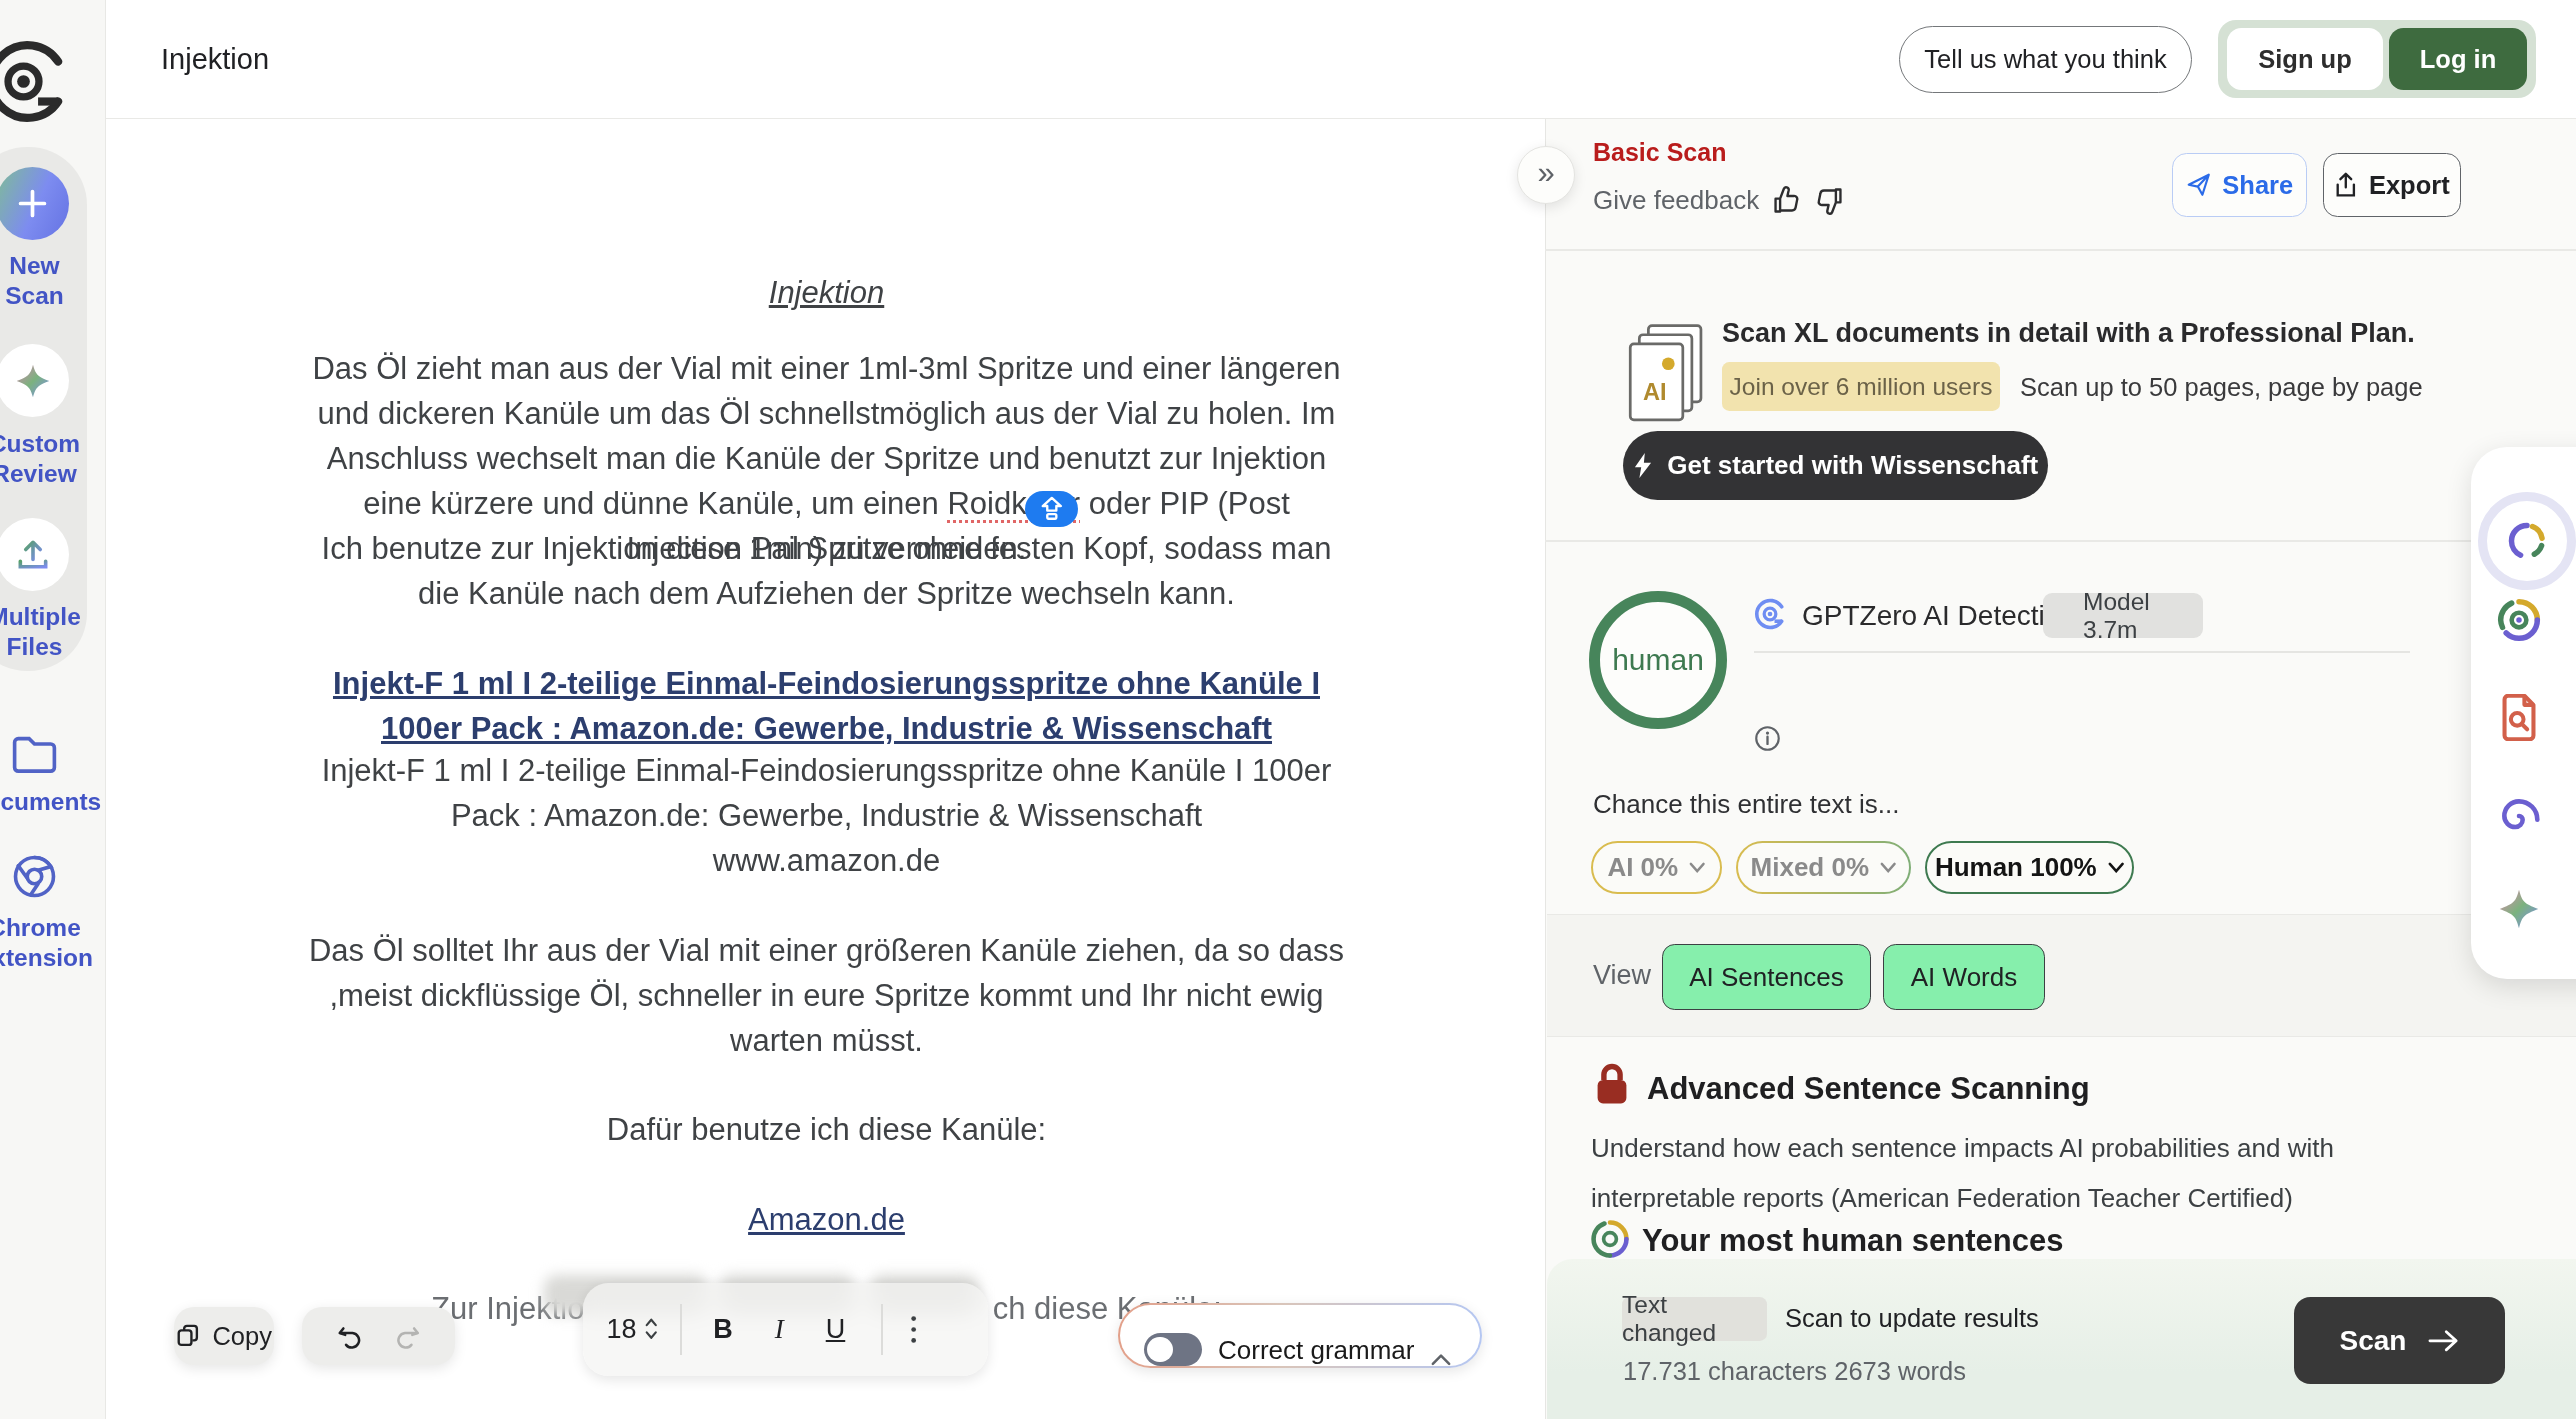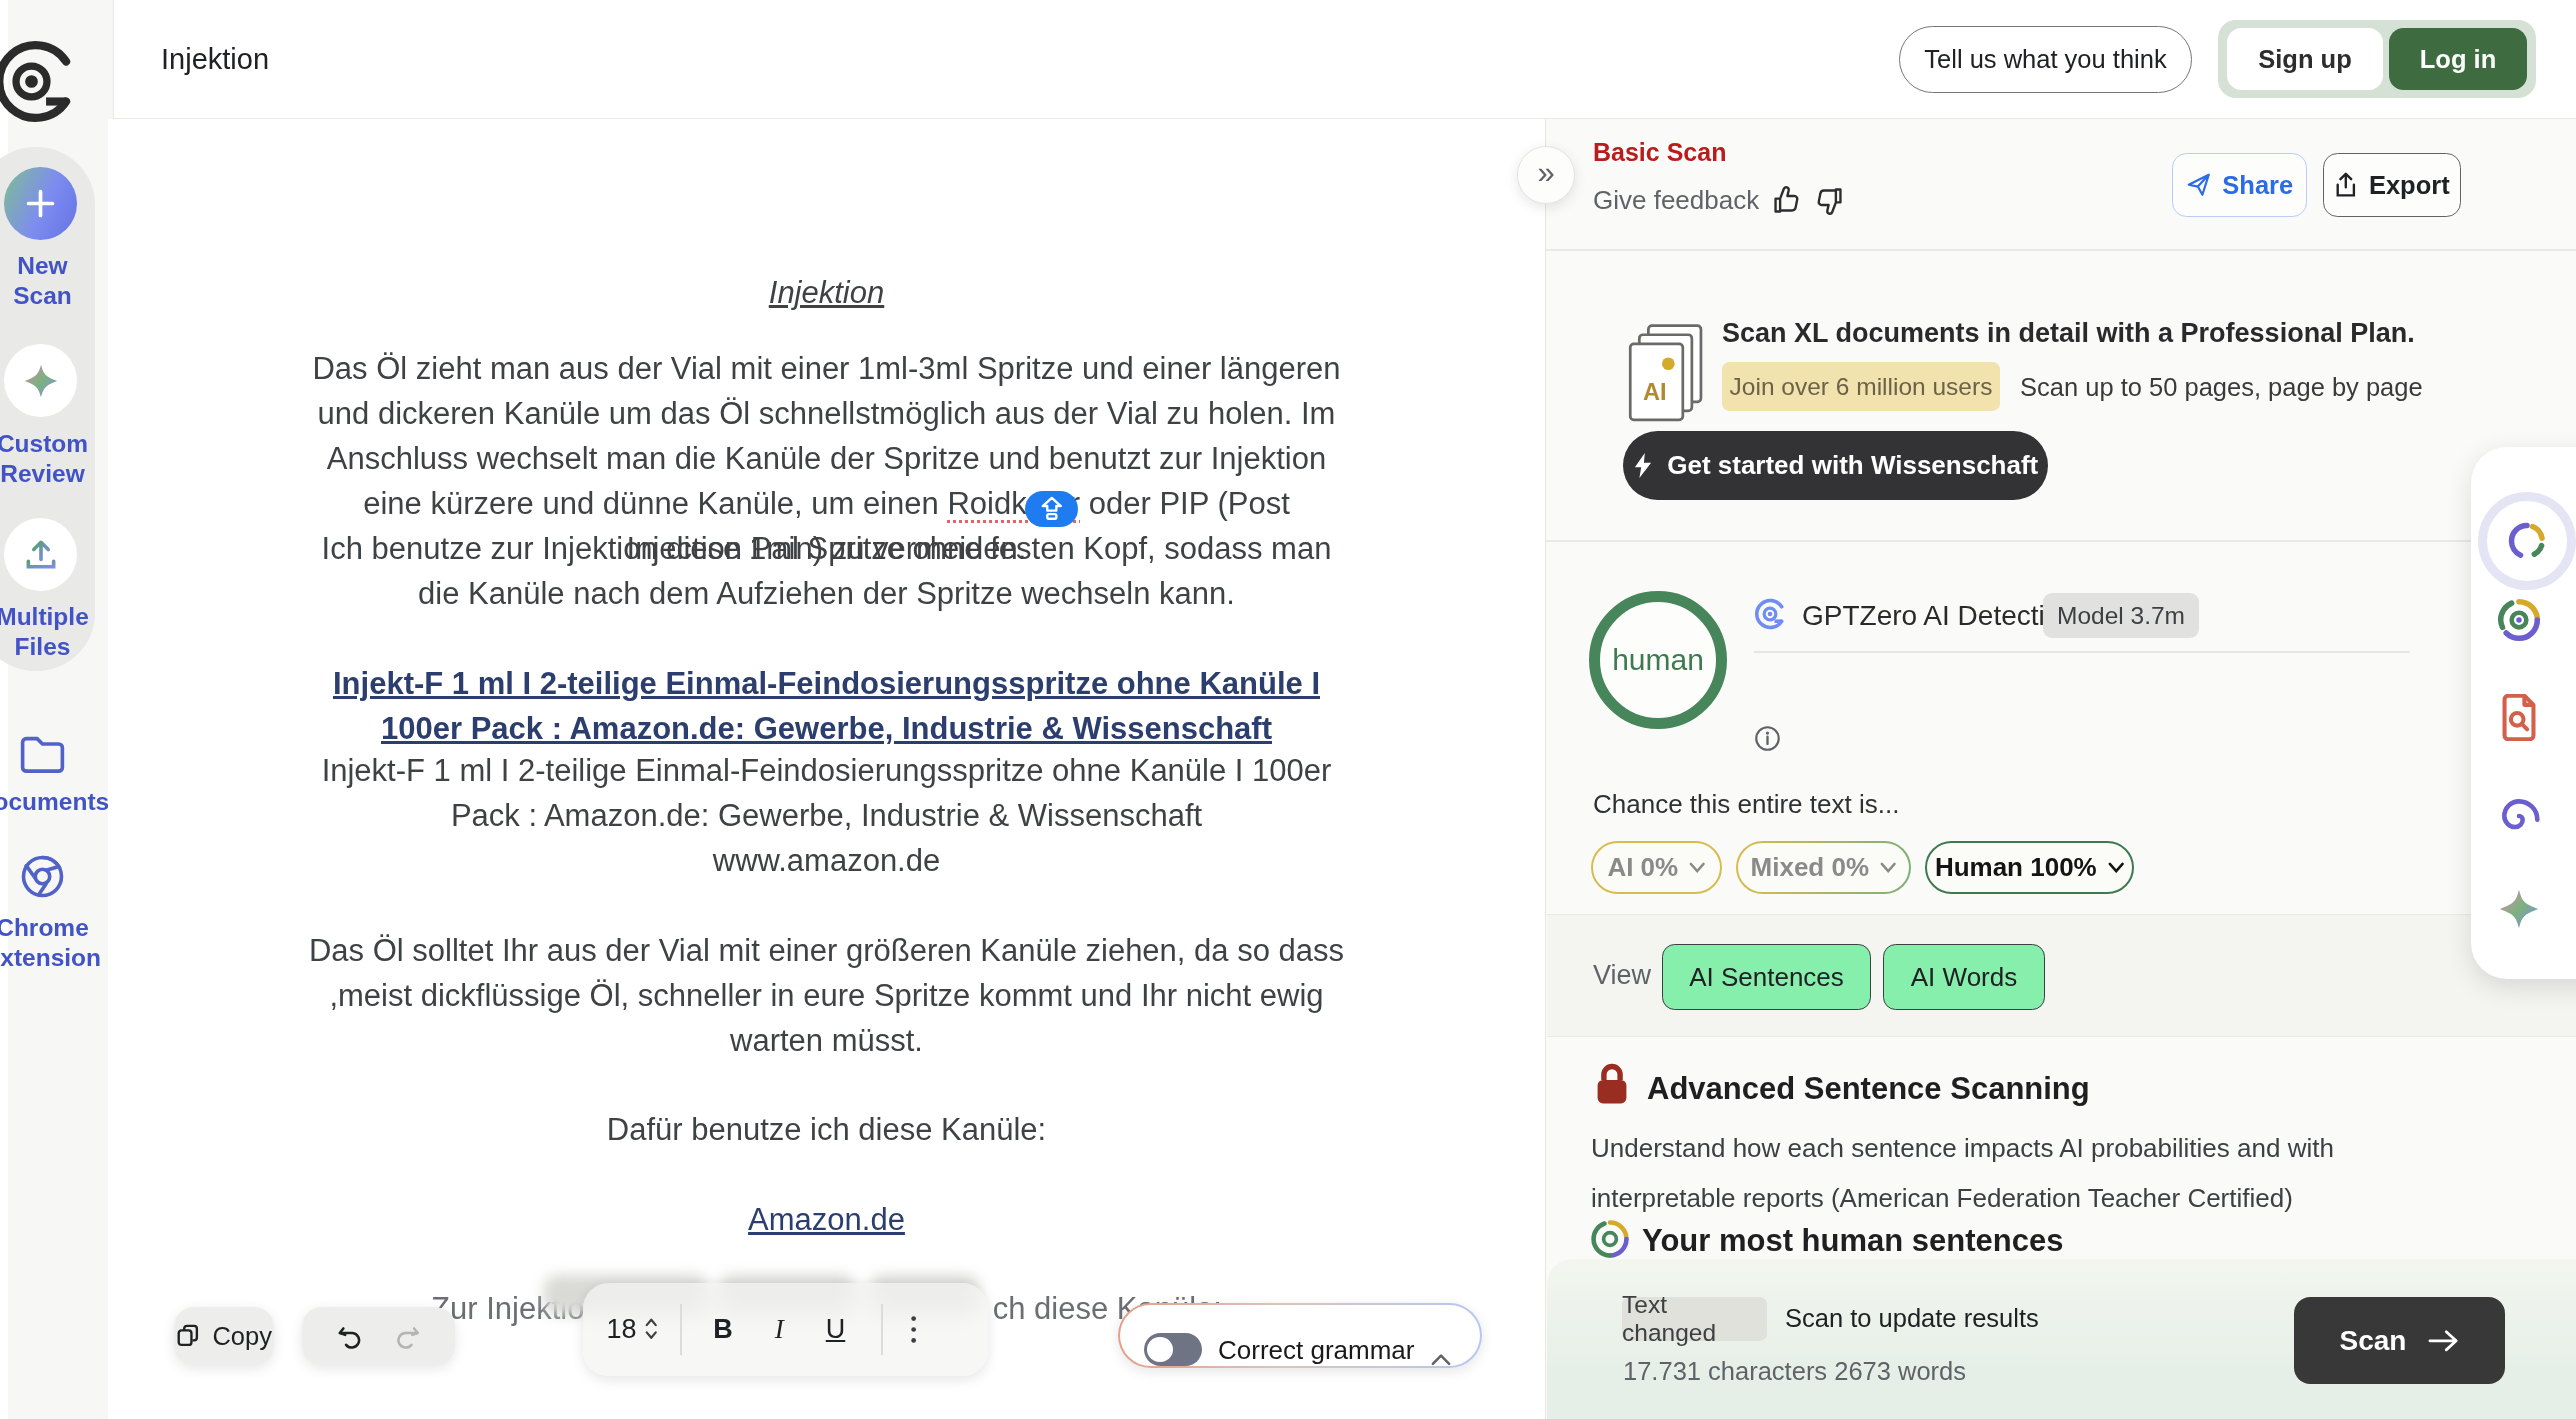--- a/index.html
+++ b/index.html
@@ -1,19 +1,19 @@
 <!DOCTYPE html>
 <html style="font-size:14.5px"><head>
 <meta charset="utf-8">
 <style>
   html,body{margin:0;padding:0;background:#fff;font-family:"Liberation Sans",sans-serif;}
   #page{position:relative;width:2576px;height:1420px;overflow:hidden;background:#fff;}
   .abs{position:absolute;}
   
-  #sidebar{left:8px;top:0;width:106px;height:1420px;background:#f7f7f5;border-right:1.8px solid #e8e8e5;box-sizing:border-box;}
+  #sidebar{left:0;top:0;width:106px;height:1420px;background:#f7f7f5;border-right:1.8px solid #e8e8e5;box-sizing:border-box;}
   .side-label{width:145px;left:-38px;text-align:center;color:#4254c5;font-weight:700;font-size:24.5px;line-height:30px;}
   .side-pill{left:-31px;top:147px;width:118px;height:524px;background:#e9e9e7;border-radius:58px;}
   .circle-btn{border-radius:50%;display:flex;align-items:center;justify-content:center;}
   
   #header{left:106px;top:0;width:2470px;height:119px;background:#fff;border-bottom:1.8px solid #e9e9e6;box-sizing:border-box;}
   .hdr-title{font-size:29px;font-weight:500;color:#202124;}
   .pill-btn{display:flex;align-items:center;justify-content:center;border-radius:908px;box-sizing:border-box;font-size:25.5px;}
   
   #doc{left:108px;top:119px;width:1437px;height:1301px;background:#fff;overflow:hidden;}
   .docline{left:0;width:1437px;text-align:center;font-size:31px;line-height:45px;color:#3f4245;}
@@ -284,21 +284,21 @@
   <div class="abs" style="left:1589px;top:591px;width:138px;height:138px;border-radius:50%;border:11.8px solid #47855b;display:flex;align-items:center;justify-content:center;box-sizing:border-box;background:#fdfdfb;">
     <span style="color:#3e7a50;font-size:30px;">human</span>
   </div>
   <svg class="abs" style="left:1752px;top:596px;" width="36" height="36" viewBox="0 0 40 40">
     <path d="M33 12 A15 15 0 1 0 33 28" fill="none" stroke="#6f8df2" stroke-width="4" stroke-linecap="round"></path>
     <circle cx="20" cy="20" r="6.5" fill="none" stroke="#6f8df2" stroke-width="3.6"></circle>
     <circle cx="20" cy="20" r="2.6" fill="#6f8df2"></circle>
     <path d="M33 28 H25" stroke="#6f8df2" stroke-width="4"></path>
   </svg>
   <div class="abs" style="left:1802px;top:600px;font-size:28px;color:#2a2a2c;">GPTZero AI Detection</div>
-  <div class="abs badge" style="left:2043px;top:593px;width:156px;height:45px;border-radius:9px;">Model 3.7m</div>
+  <div class="abs badge" style="left:2043px;top:593px;width:120px;height:45px;border-radius:9px;padding-left:40px;">Model 3.7m</div>
   <div class="abs" style="left:1754px;top:651px;width:656px;height:1.8px;background:#e5e5e2;"></div>
   <svg class="abs" style="left:1754px;top:725px;" width="27" height="27" viewBox="0 0 30 30">
     <circle cx="15" cy="15" r="12.5" fill="none" stroke="#5f6368" stroke-width="2.4"></circle>
     <path d="M15 13 V21" stroke="#5f6368" stroke-width="2.6" stroke-linecap="round"></path>
     <circle cx="15" cy="9" r="1.8" fill="#5f6368"></circle>
   </svg>
 
   <div class="abs" style="left:1593px;top:789px;font-size:26px;color:#2f3033;">Chance this entire text is...</div>
   <div class="abs chance-pill" style="left:1591px;top:841px;width:131px;height:53px;border:2.7px solid #d9bc4f;color:#8a8a8a;font-weight:600;">
     <span>AI 0%</span>

